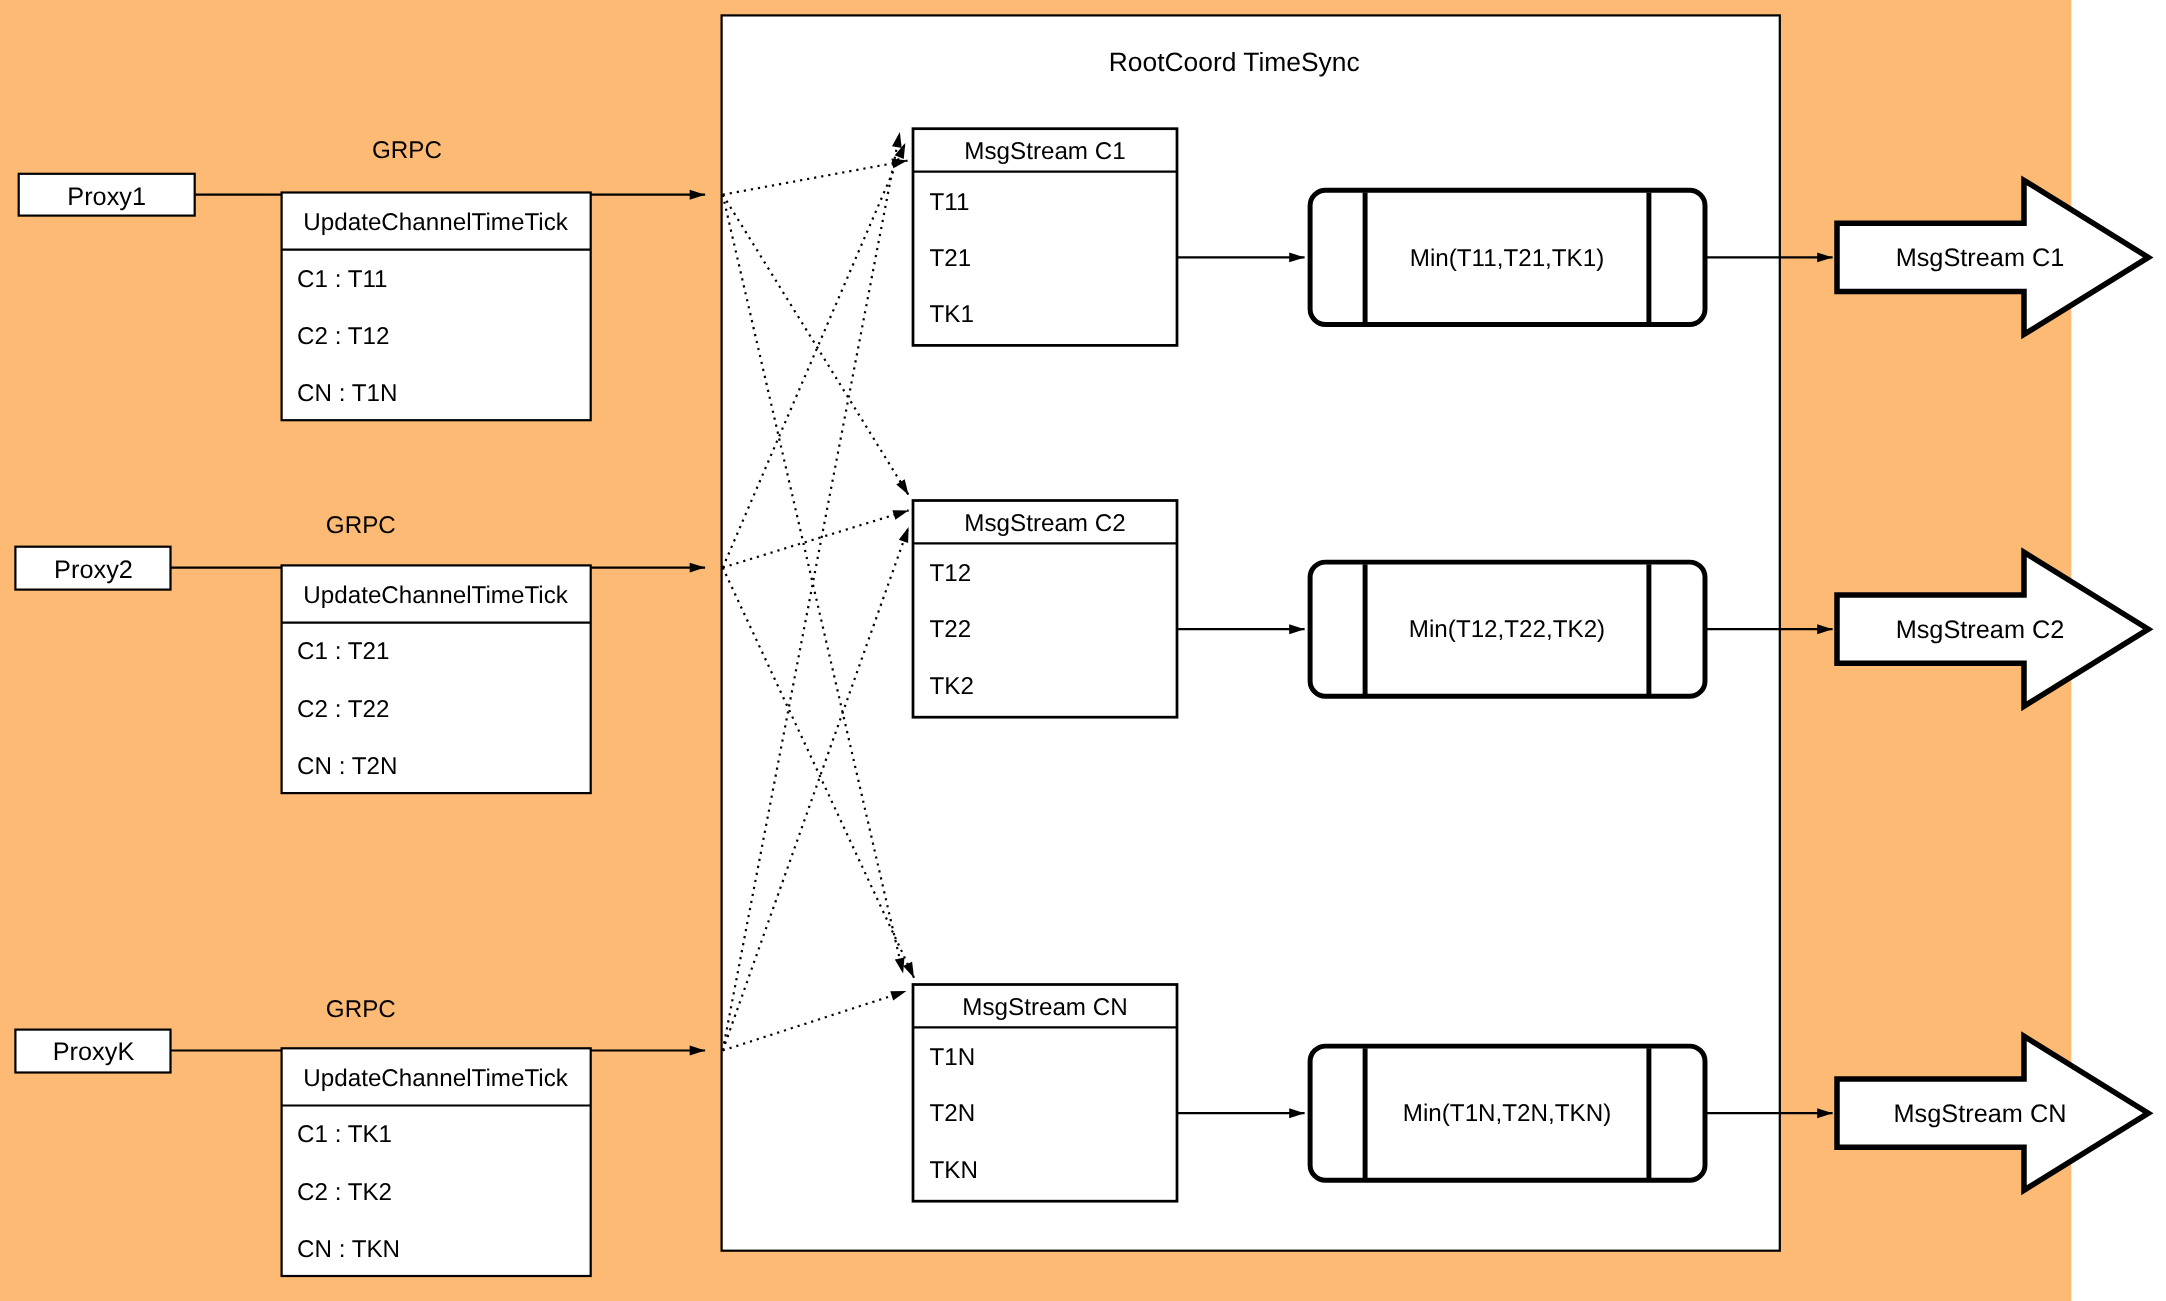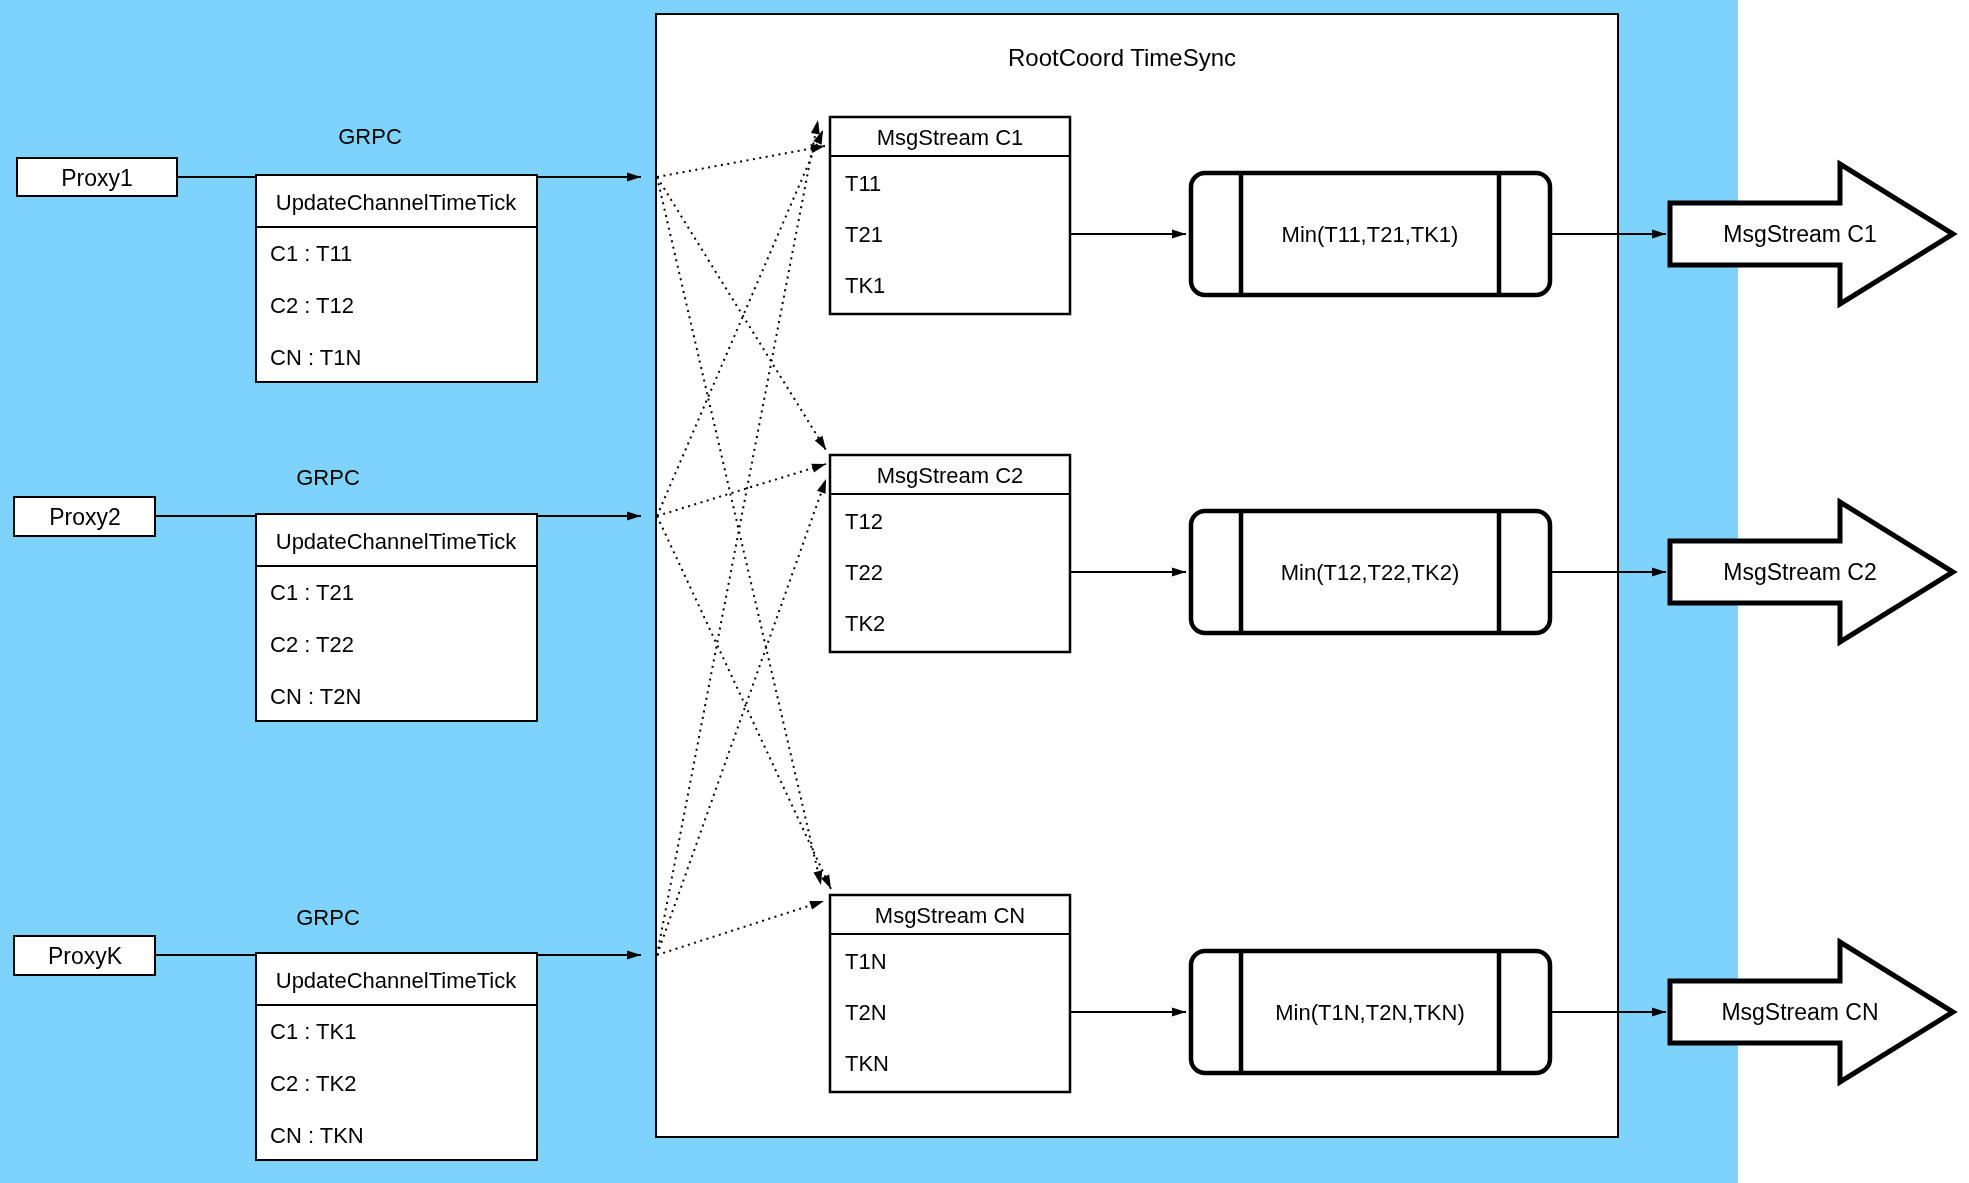--- a/index.html
+++ b/index.html
@@ -1,23 +1,23 @@
 <!DOCTYPE html>
 <html><head>
 <meta charset="utf-8">
 <style>
   html, body {
     margin: 0;
     padding: 0;
     background: #ffffff;
   }
   .canvas-wrap {
-    width: 1738px;
+    width: 1883px;
     height: 1183px;
-    background: #7dd3fc;
+    background: #fdba74;
     position: relative;
   }
   svg {
     display: block;
     font-family: "Liberation Sans", sans-serif;
   }
   text {
     fill: #000000;
     dominant-baseline: central;
   }

